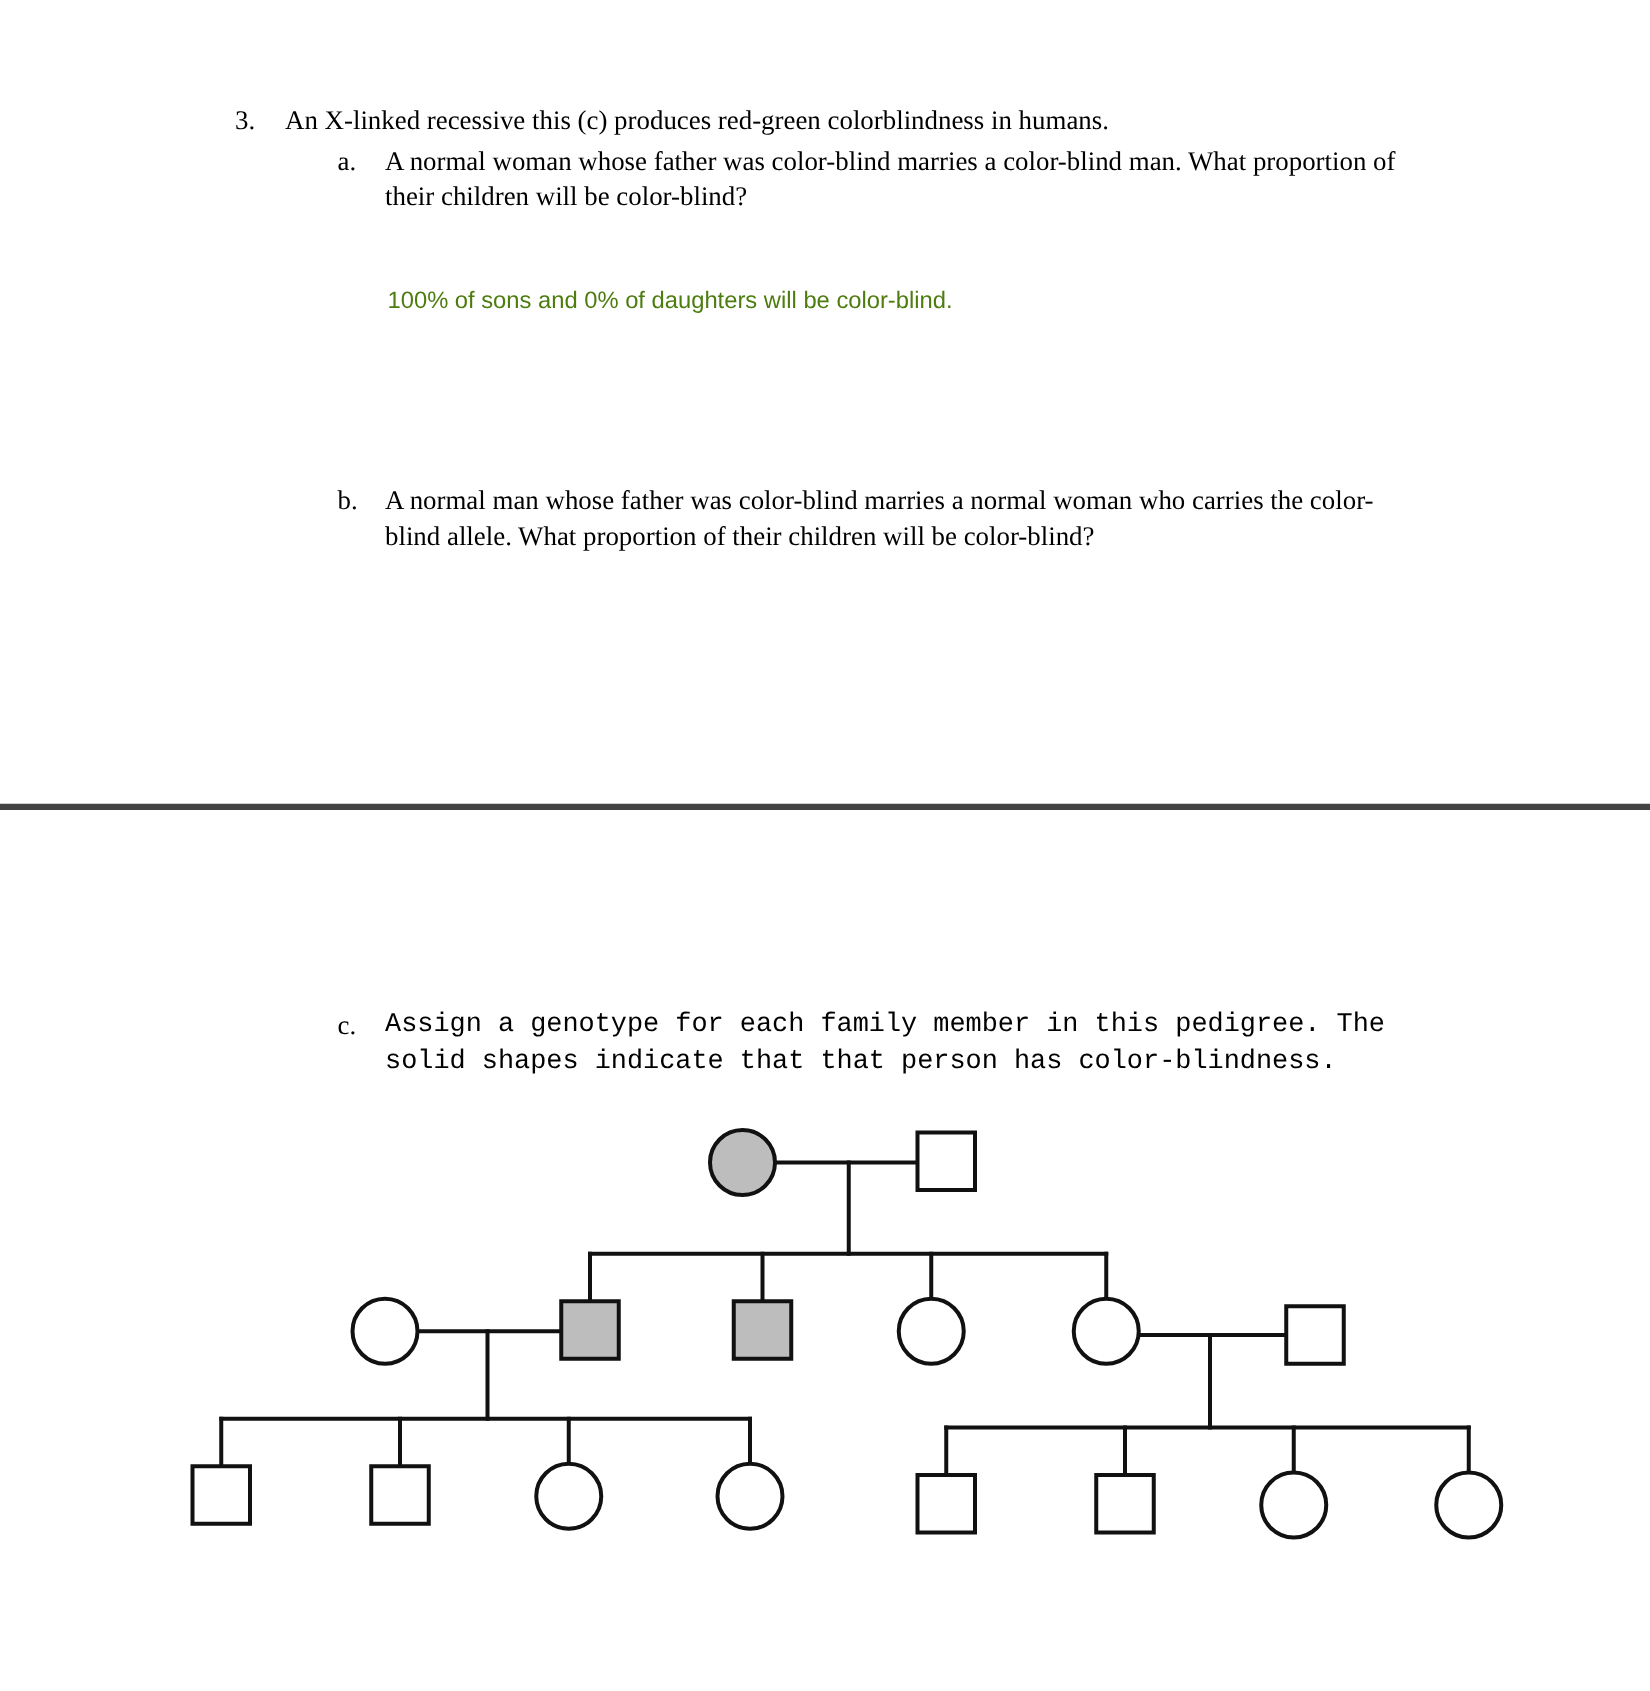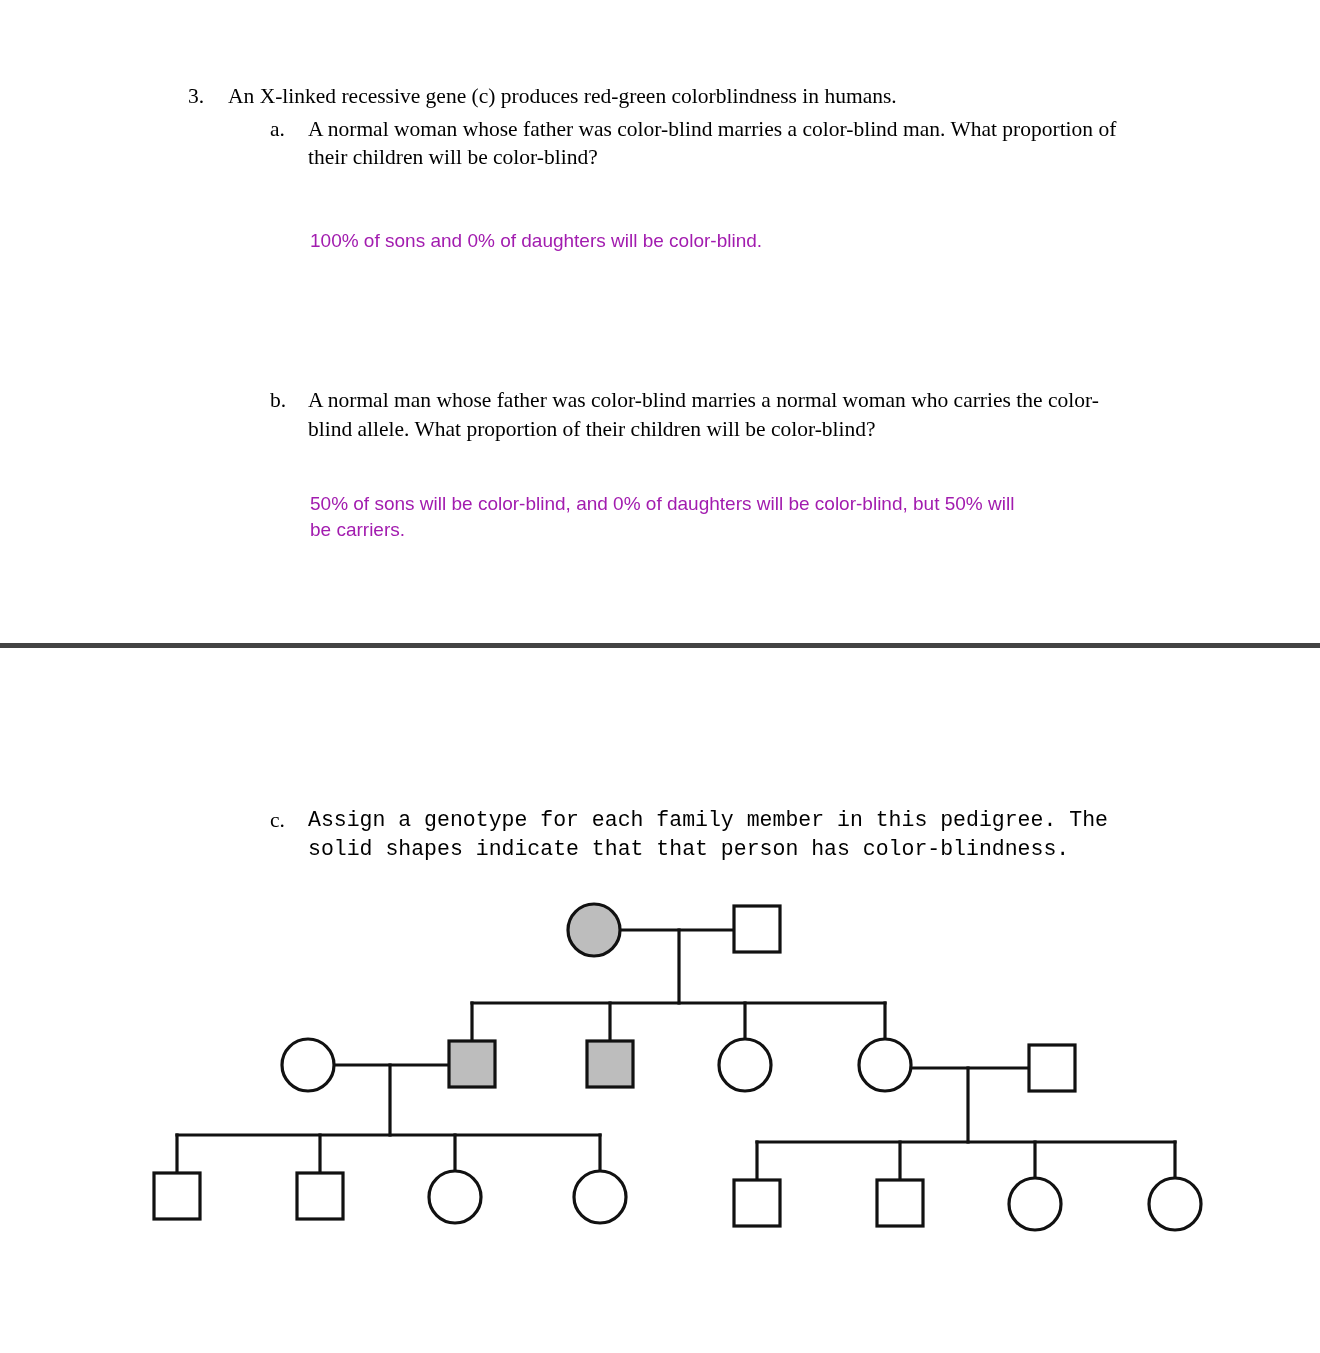--- a/index.html
+++ b/index.html
@@ -47,21 +47,21 @@
   .sub-letter {
     width: 38px;
     flex: 0 0 38px;
   }
   .sub-body {
     flex: 1 1 auto;
     max-width: 812px;
   }
 
   .answer {
-    color: #a21caf;
+    color: #4d7c0f;
     font-family: "Liberation Sans", sans-serif;
     font-size: 19px;
     line-height: 1.35;
     margin-left: 122px;
   }
 
   .blk-a          { position: absolute; left: 188px; top: 82px;  width: 980px; }
   .ans-a          { position: absolute; left: 188px; top: 228px; width: 980px; }
   .blk-b          { position: absolute; left: 188px; top: 386px; width: 980px; }
   .ans-b          { position: absolute; left: 188px; top: 491px; width: 980px; }
@@ -86,42 +86,39 @@
   svg { display: block; }
 </style>
 </head>
 <body>
 
 <div class="page">
 
   <div class="blk-a">
     <div class="q-line">
       <span class="q-num">3.</span>
-      <span class="q-text">An X-linked recessive gene (c) produces red-green colorblindness in humans.</span>
+      <span class="q-text">An X-linked recessive this (c) produces red-green colorblindness in humans.</span>
     </div>
     <div class="sub">
       <span class="sub-letter">a.</span>
       <span class="sub-body">A normal woman whose father was color-blind marries a color-blind man.  What proportion of their children will be color-blind?</span>
     </div>
   </div>
 
   <div class="ans-a">
     <div class="answer">100% of sons and 0% of daughters will be color-blind.</div>
   </div>
 
   <div class="blk-b">
     <div class="sub" style="margin-top:0;">
       <span class="sub-letter">b.</span>
       <span class="sub-body">A normal man whose father was color-blind marries a normal woman who carries the color-blind allele.  What proportion of their children will be color-blind?</span>
     </div>
   </div>
 
-  <div class="ans-b">
-    <div class="answer" style="max-width:730px;">50% of sons will be color-blind, and 0% of daughters will be color-blind, but 50% will be carriers.</div>
-  </div>
 
   <div class="divider"></div>
 
   <div class="blk-c">
     <div class="sub" style="margin-top:0;">
       <span class="sub-letter">c.</span>
       <span class="sub-body" style="max-width:845px;font-family:Liberation Mono, monospace;">Assign a genotype for each family member in this pedigree.  The solid shapes indicate that that person has color-blindness.</span>
     </div>
   </div>
 

